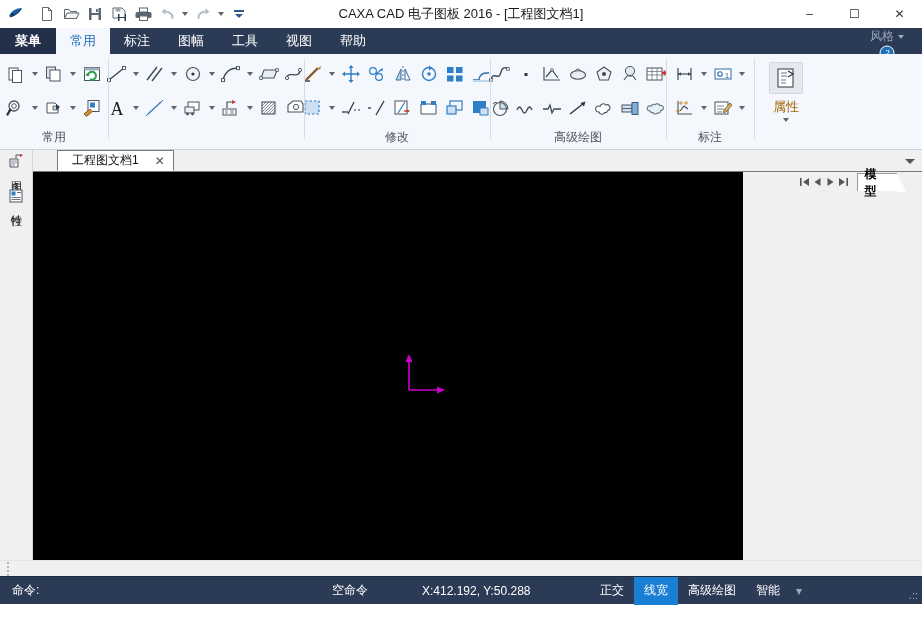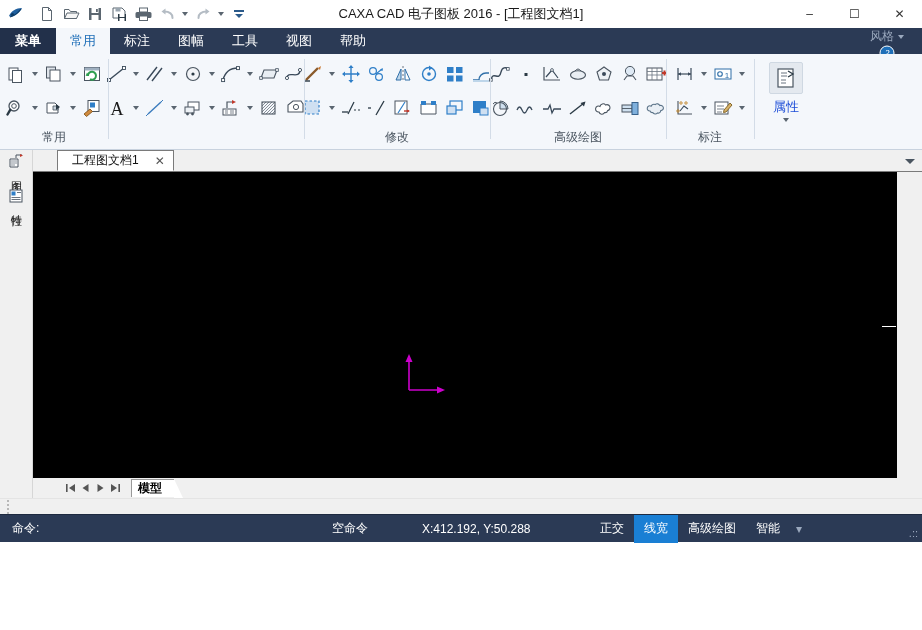--- a/index.html
+++ b/index.html
@@ -4,21 +4,21 @@
 <style>
   * { box-sizing: border-box; }
   html, body {
     margin: 0; padding: 0;
     width: 922px; height: 630px;
     overflow: hidden;
     font-family: "Liberation Sans", "DejaVu Sans", sans-serif;
     background: #ffffff;
   }
   #app {
-    width: 922px; height: 542px;
+    width: 922px; height: 604px;
     position: relative;
     display: flex; flex-direction: column;
     background: #f0f0f0;
   }
 
   
   .titlebar {
     height: 28px; flex: 0 0 28px;
     background: #ffffff;
     display: flex; align-items: center;
@@ -149,21 +149,21 @@
   .vbig {
     display: flex; flex-direction: column; align-items: center;
     justify-content: flex-start; padding-top: 4px;
     width: 46px; height: 88px; cursor: default;
   }
   .vbig .bigicon {
     width: 34px; height: 32px;
     display: flex; align-items: center; justify-content: center;
     background: #e4e9ef; border: 1px solid #cfd8e2; border-radius: 2px;
   }
-  .vbig .biglabel { font-size: 13px; color: #1d4ed8; margin-top: 4px; }
+  .vbig .biglabel { font-size: 13px; color: #a16207; margin-top: 4px; }
   svg { display: block; }
 
   
   .workspace {
     flex: 1 1 auto;
     display: flex;
     background: #f0f0f0;
     min-height: 0;
     position: relative;
   }
@@ -214,21 +214,21 @@
     position: relative; z-index: 2;
   }
   .doctab .x { color: #555; font-size: 12px; cursor: default; }
   .tabbar-caret {
     margin-left: auto; margin-right: 6px; margin-bottom: 5px;
     cursor: default;
   }
 
   .canvaswrap {
     flex: 1 1 auto;
-    display: flex; flex-direction: column;
+    display: flex; flex-direction: row;
     min-height: 0;
     padding: 0 0 0 0;
     background: #f0f0f0;
   }
   .canvas {
     flex: 1 1 auto;
     margin: 0 25px 0 0;
     background: #000000;
     position: relative;
     overflow: hidden;

